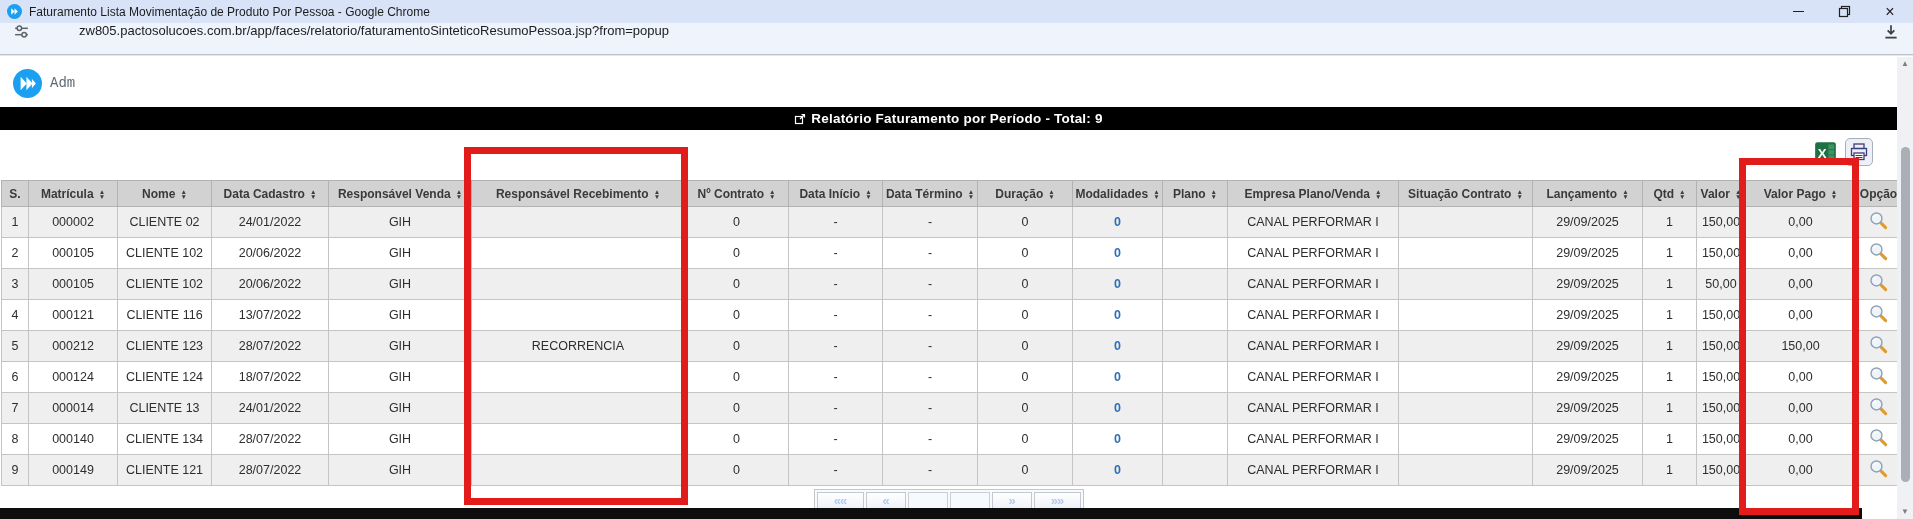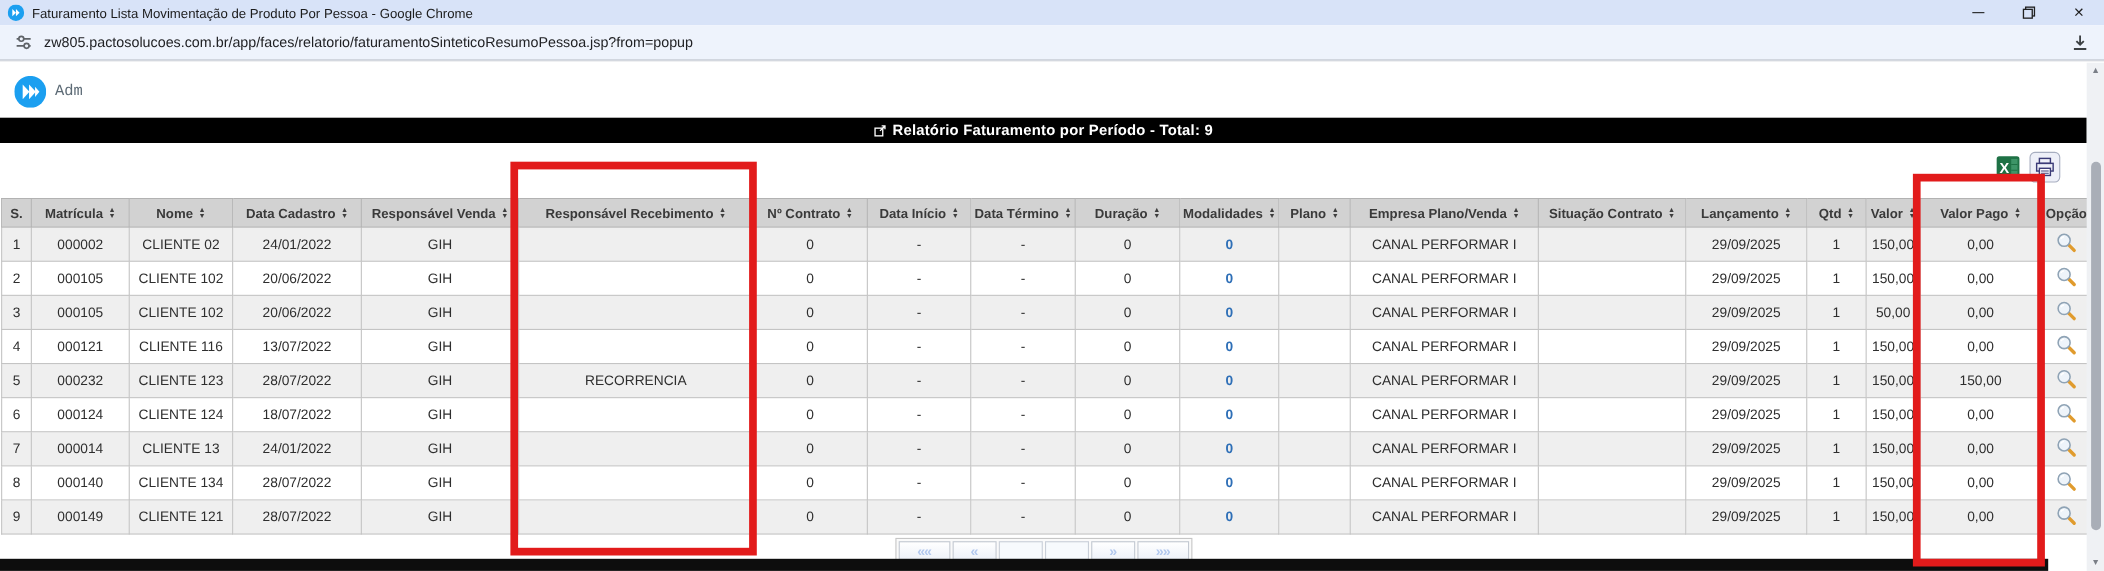--- a/index.html
+++ b/index.html
@@ -9,21 +9,21 @@
   
   .titlebar { height:23px; background:#d8e3f8; display:flex; align-items:center; padding-left:7px; }
   .favicon { width:15px; height:15px; margin-right:7px; flex:0 0 auto; }
   .win-title { font-size:12px; color:#1c1c1c; }
   .win-controls { margin-left:auto; display:flex; height:100%; }
   .win-btn { width:46px; display:flex; align-items:center; justify-content:center; color:#202020; cursor:default; }
   .min-glyph { width:11px; height:1.5px; background:#202020; display:block; }
   .close-glyph { font-size:16px; line-height:1; }
 
   
-  .addressbar { height:32px; background:#eef3fc; display:flex; align-items:center; padding:0 13px; border-bottom:1px solid #bfc4cc; box-shadow:0 1px 0 #e4e6ea; }
+  .addressbar { height:32px; background:#eef3fc; display:flex; padding:0 13px; border-bottom:1px solid #bfc4cc; box-shadow:0 1px 0 #e4e6ea;gap:39px; }
   .url-text { font-size:13px; color:#202124; margin-left:10px; flex:1 1 auto; white-space:nowrap; overflow:hidden; }
   .dl-icon { margin-left:auto; flex:0 0 auto; }
 
   
   .content { position:absolute; top:57px; left:0; right:16px; bottom:0; background:#fff; }
 
   .brand-row { display:flex; align-items:center; padding:8px 0 0 13px; height:44px;font-family:Liberation Mono, monospace; }
   .brand-logo { width:29px; height:29px; flex:0 0 auto; }
   .brand-label { font-size:14px; color:#5d6b76; margin-left:8px; }
 
@@ -290,21 +290,21 @@
           <td>150,00</td>
           <td>0,00</td>
           <td><svg width="19" height="19" viewBox="0 0 16 16">
               <line x1="9.8" y1="9.8" x2="14" y2="14" stroke="#e09b2d" stroke-width="2.6" stroke-linecap="round"></line>
               <circle cx="6.3" cy="6.3" r="4.6" fill="#eef4fa" stroke="#8fa3b5" stroke-width="1.2"></circle>
               <path d="M3.8 5.2 a3 3 0 0 1 2.4 -1.6" fill="none" stroke="#fff" stroke-width="1.1"></path>
             </svg></td>
         </tr>
         <tr class="odd">
           <td>5</td>
-          <td>000232</td>
+          <td>000212</td>
           <td>CLIENTE 123</td>
           <td>28/07/2022</td>
           <td>GIH</td>
           <td>RECORRENCIA</td>
           <td>0</td>
           <td>-</td>
           <td>-</td>
           <td>0</td>
           <td class="link">0</td>
           <td></td>

